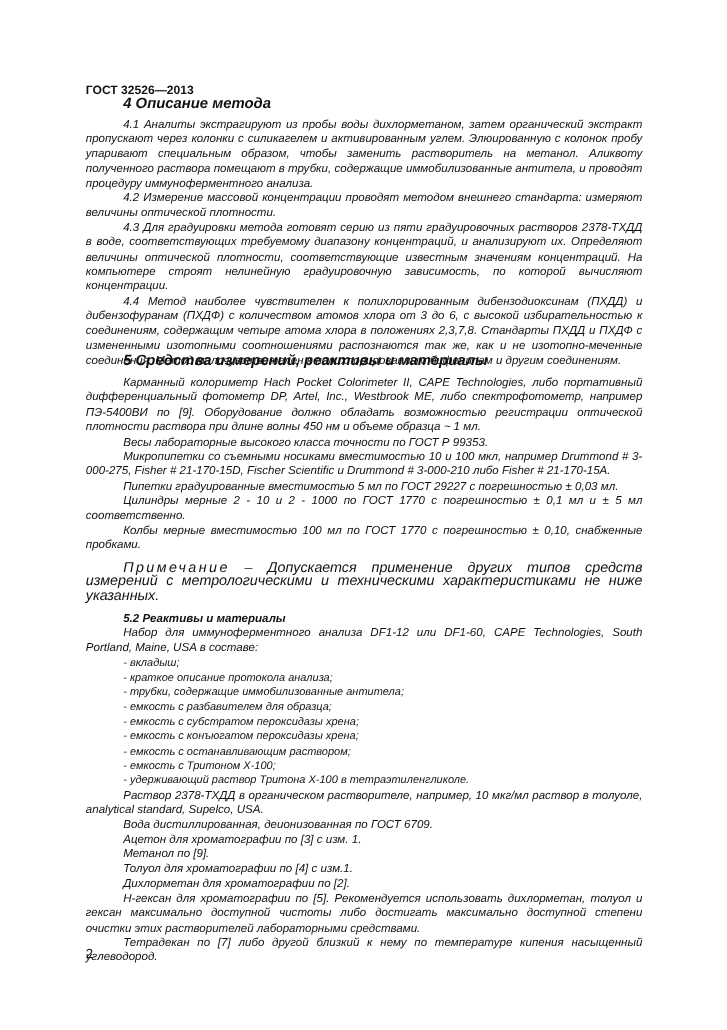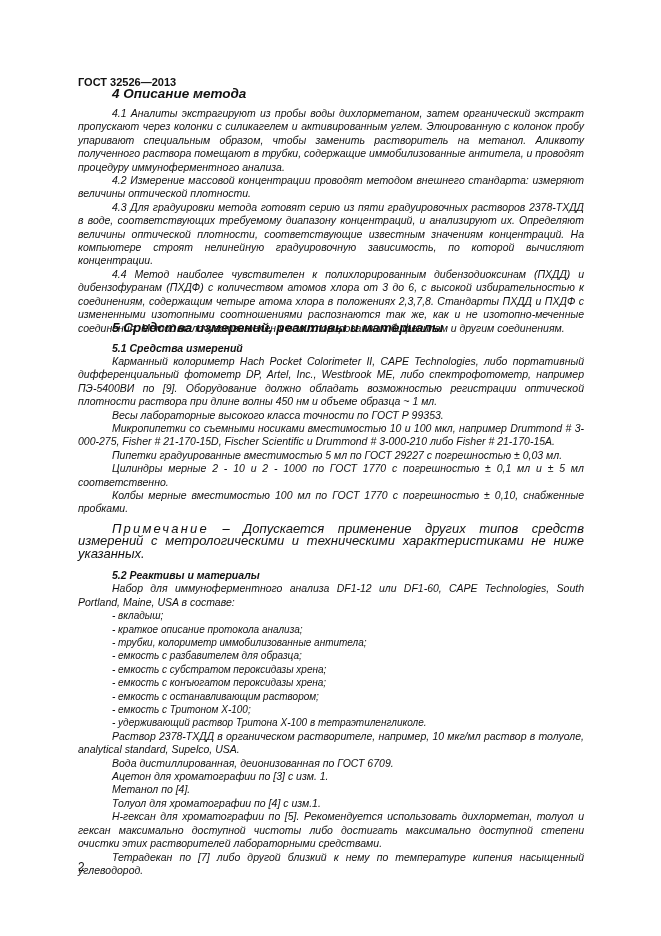--- a/index.html
+++ b/index.html
@@ -29,44 +29,44 @@
     <div style="height:6px;"></div>
     <p class="p">4.1 Аналиты экстрагируют из пробы воды дихлорметаном, затем органический экстракт пропускают через колонки с силикагелем и активированным углем. Элюированную с колонок пробу упаривают специальным образом, чтобы заменить растворитель на метанол. Аликвоту полученного раствора помещают в трубки, содержащие иммобилизованные антитела, и проводят процедуру иммуноферментного анализа.</p>
     <p class="p">4.2 Измерение массовой концентрации проводят методом внешнего стандарта: измеряют величины оптической плотности.</p>
     <p class="p">4.3 Для градуировки метода готовят серию из пяти градуировочных растворов 2378-ТХДД в воде, соответствующих требуемому диапазону концентраций, и анализируют их. Определяют величины оптической плотности, соответствующие известным значениям концентраций. На компьютере строят нелинейную градуировочную зависимость, по которой вычисляют концентрации.</p>
     <p class="p">4.4 Метод наиболее чувствителен к полихлорированным дибензодиоксинам (ПХДД) и дибензофуранам (ПХДФ) с количеством атомов хлора от 3 до 6, с высокой избирательностью к соединениям, содержащим четыре атома хлора в положениях 2,3,7,8. Стандарты ПХДД и ПХДФ с измененными изотопными соотношениями распознаются так же, как и не изотопно-меченные соединения. Метод малочувствителен к полихлорированным бифенилам и другим соединениям.</p>
   </div>
 
   <div class="block" style="top:320px;">
     <h1 class="h1">5 Средства измерений, реактивы и материалы</h1>
     <div style="height:7px;"></div>
-    <h2 class="h2">5.1 Средства измерений</h2>
     <p class="p">Карманный колориметр Hach Pocket Colorimeter II, CAPE Technologies, либо портативный дифференциальный фотометр DP, Artel, Inc., Westbrook ME, либо спектрофотометр, например ПЭ-5400ВИ по [9]. Оборудование должно обладать возможностью регистрации оптической плотности раствора при длине волны 450 нм и объеме образца ~ 1 мл.</p>
     <p class="p">Весы лабораторные высокого класса точности по ГОСТ Р 99353.</p>
     <p class="p">Микропипетки со съемными носиками вместимостью 10 и 100 мкл, например Drummond # 3-000-275, Fisher # 21-170-15D, Fischer Scientific и Drummond # 3-000-210 либо Fisher # 21-170-15A.</p>
     <p class="p">Пипетки градуированные вместимостью 5 мл по ГОСТ 29227 с погрешностью ± 0,03 мл.</p>
     <p class="p">Цилиндры мерные 2 - 10 и 2 - 1000 по ГОСТ 1770 с погрешностью ± 0,1 мл и ± 5 мл соответственно.</p>
     <p class="p">Колбы мерные вместимостью 100 мл по ГОСТ 1770 с погрешностью ± 0,10, снабженные пробками.</p>
     <div style="height:7px;"></div>
     <p class="note"><span class="spaced">Примечание</span><span> – Допускается применение других типов средств измерений с метрологическими и техническими характеристиками не ниже указанных.</span></p>
     <div style="height:9px;"></div>
     <h2 class="h2">5.2 Реактивы и материалы</h2>
     <p class="p">Набор для иммуноферментного анализа DF1-12 или DF1-60, CAPE Technologies, South Portland, Maine, USA в составе:</p>
     <p class="li">- вкладыш;</p>
     <p class="li">- краткое описание протокола анализа;</p>
-    <p class="li">- трубки, колориметр иммобилизованные антитела;</p>
+    <p class="li">- трубки, содержащие иммобилизованные антитела;</p>
     <p class="li">- емкость с разбавителем для образца;</p>
     <p class="li">- емкость с субстратом пероксидазы хрена;</p>
     <p class="li">- емкость с конъюгатом пероксидазы хрена;</p>
     <p class="li">- емкость с останавливающим раствором;</p>
     <p class="li">- емкость с Тритоном Х-100;</p>
     <p class="li">- удерживающий раствор Тритона Х-100 в тетраэтиленгликоле.</p>
     <p class="p">Раствор 2378-ТХДД в органическом растворителе, например, 10 мкг/мл раствор в толуоле, analytical standard, Supelco, USA.</p>
     <p class="p">Вода дистиллированная, деионизованная по ГОСТ 6709.</p>
     <p class="p">Ацетон для хроматографии по [3] с изм. 1.</p>
-    <p class="p">Метанол по [4].</p>
+    <p class="p">Метанол по [9].</p>
     <p class="p">Толуол для хроматографии по [4] с изм.1.</p>
+    <p class="p">Дихлорметан для хроматографии по [2].</p>
     <p class="p">Н-гексан для хроматографии по [5]. Рекомендуется использовать дихлорметан, толуол и гексан максимально доступной чистоты либо достигать максимально доступной степени очистки этих растворителей лабораторными средствами.</p>
     <p class="p">Тетрадекан по [7] либо другой близкий к нему по температуре кипения насыщенный углеводород.</p>
   </div>
 
   <div class="page-number" style="top:860px;">2</div>
 </div>
 
 </body></html>

